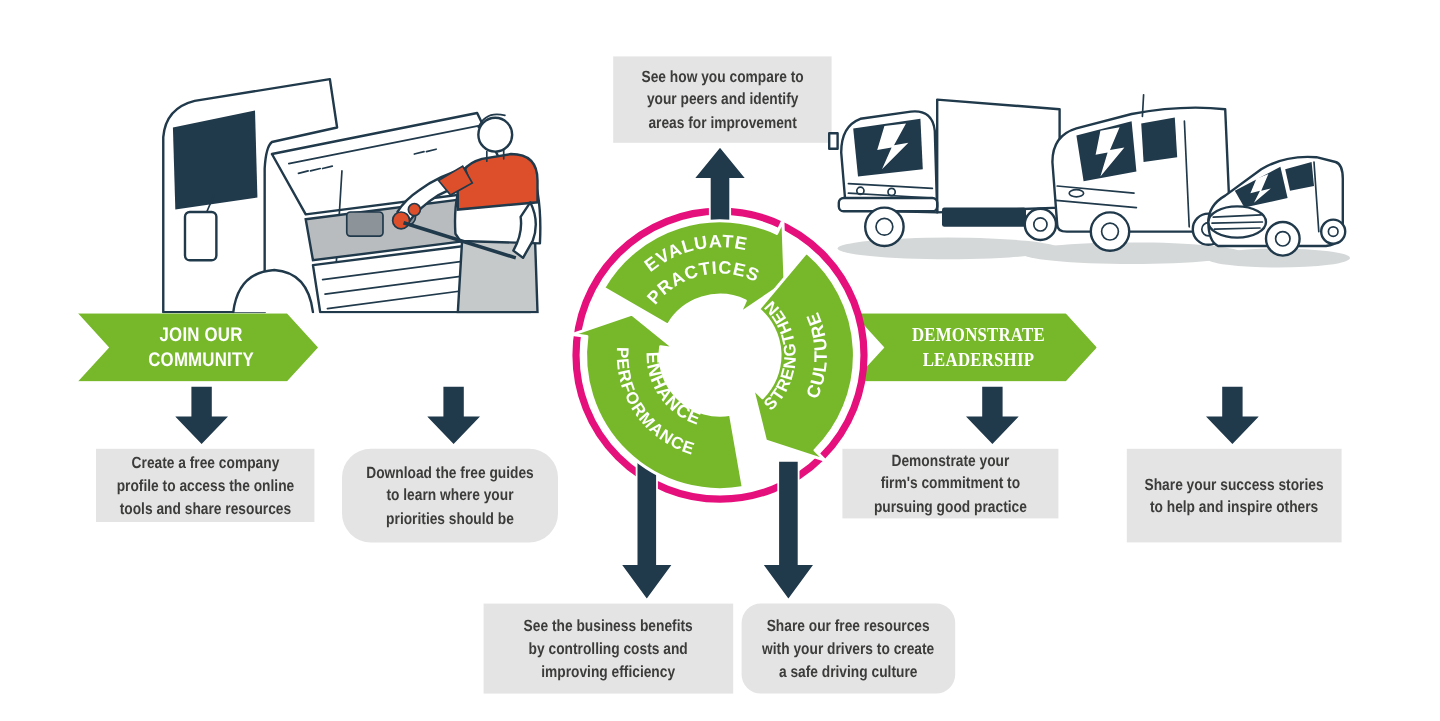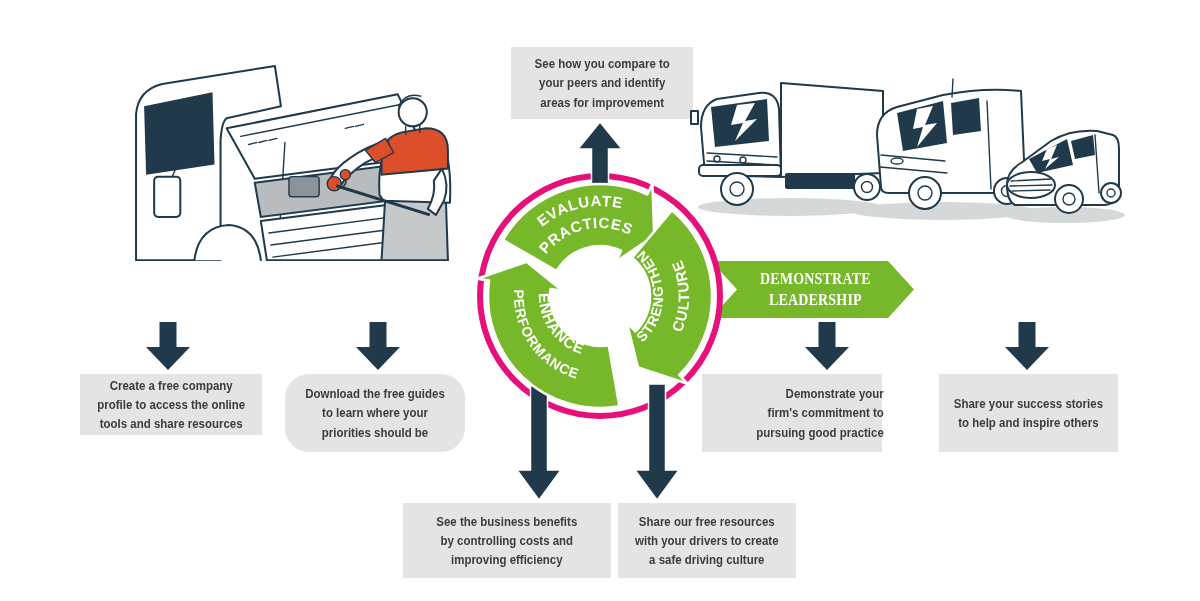--- a/index.html
+++ b/index.html
@@ -128,20 +128,24 @@
       <ellipse class="line-art" cx="346" cy="122" rx="24" ry="13"></ellipse>
       <path class="line-art-thin" d="M326,118 L366,116 M325,123 L367,122 M327,128 L365,127"></path>
       <path class="line-art-thin" d="M410,72 L414,130"></path>
       <circle class="line-art" cx="384" cy="136" r="14"></circle>
         <circle class="line-art-thin" cx="384" cy="136" r="6"></circle>
       <circle class="line-art" cx="426" cy="130" r="10"></circle>
         <circle class="line-art-thin" cx="426" cy="130" r="4"></circle>
     </g>
   </svg>
 
+  <div class="banner" style="left:65px; width:200px;">
+    <div class="txt">JOIN OUR
+COMMUNITY</div>
+  </div>
   <div class="banner" style="left:711px; width:203px;font-family:Liberation Serif, serif;">
     <div class="txt">DEMONSTRATE
 LEADERSHIP</div>
   </div>
 
   <svg class="down-arrow" style="left:146px; top:307px;" viewBox="0 0 44 48">
     <polygon points="13.5,0 30.5,0 30.5,25 44,25 22,48 0,25 13.5,25"></polygon>
     </svg>
   <svg class="down-arrow" style="left:356px; top:307px;" viewBox="0 0 44 48">
     <polygon points="13.5,0 30.5,0 30.5,25 44,25 22,48 0,25 13.5,25"></polygon>
@@ -186,34 +190,34 @@
   <div class="callout" style="left:80px; top:359px; width:182px; height:61px;">
     <div class="txt">Create a free company
 profile to access the online
 tools and share resources</div>
   </div>
   <div class="callout" style="left:285px; top:359px; width:180px; height:78px;border-radius:24px;">
     <div class="txt">Download the free guides
 to learn where your
 priorities should be</div>
   </div>
-  <div class="callout" style="left:702px; top:359px; width:180px; height:78px;text-align:right;">
+  <div class="callout" style="left:702px; top:359px; width:180px; height:58px;">
     <div class="txt">Demonstrate your
 firm's commitment to
 pursuing good practice</div>
   </div>
   <div class="callout" style="left:939px; top:359px; width:179px; height:78px;">
     <div class="txt">Share your success stories
 to help and inspire others</div>
   </div>
 
   <div class="callout" style="left:403px; top:488px; width:208px; height:75px;">
     <div class="txt">See the business benefits
 by controlling costs and
 improving efficiency</div>
   </div>
-  <div class="callout" style="left:618px; top:488px; width:178px; height:75px;">
+  <div class="callout" style="left:618px; top:488px; width:178px; height:75px;border-radius:16px;">
     <div class="txt">Share our free resources
 with your drivers to create
 a safe driving culture</div>
   </div>
 
 </div>
 
 </body></html>

